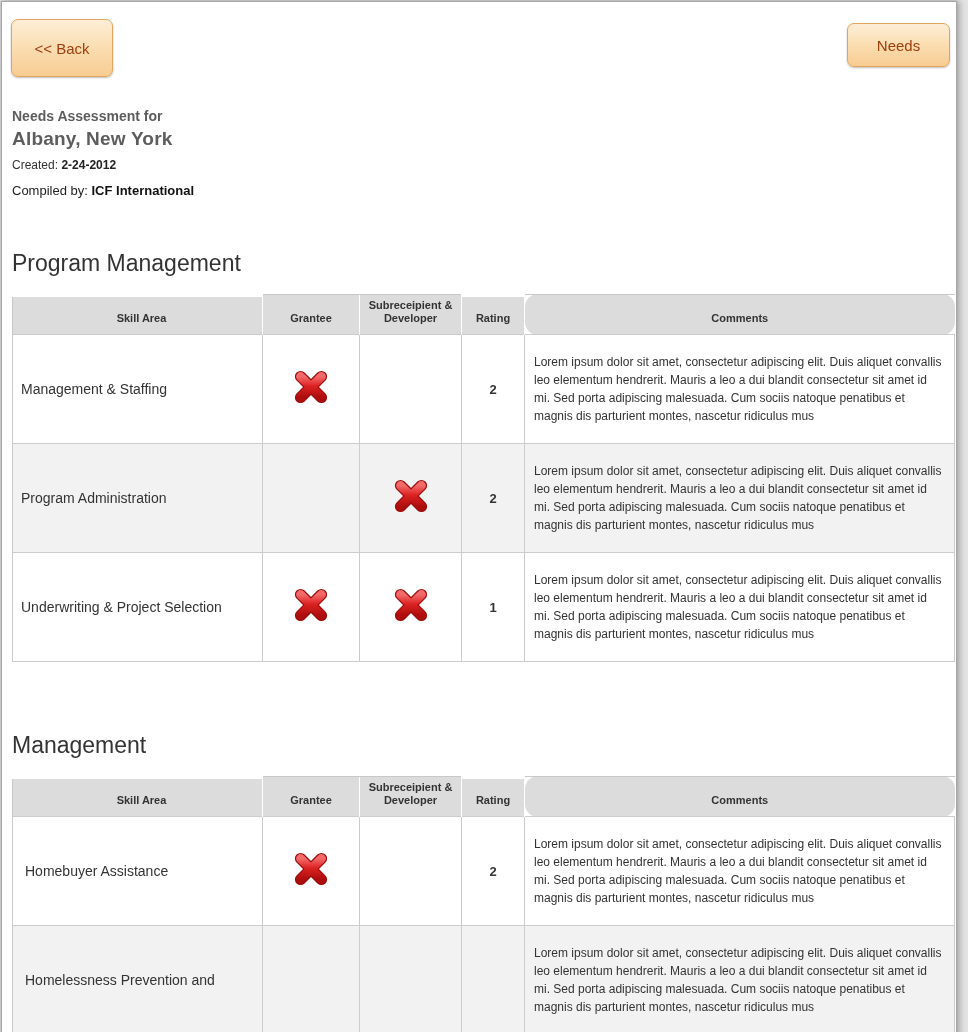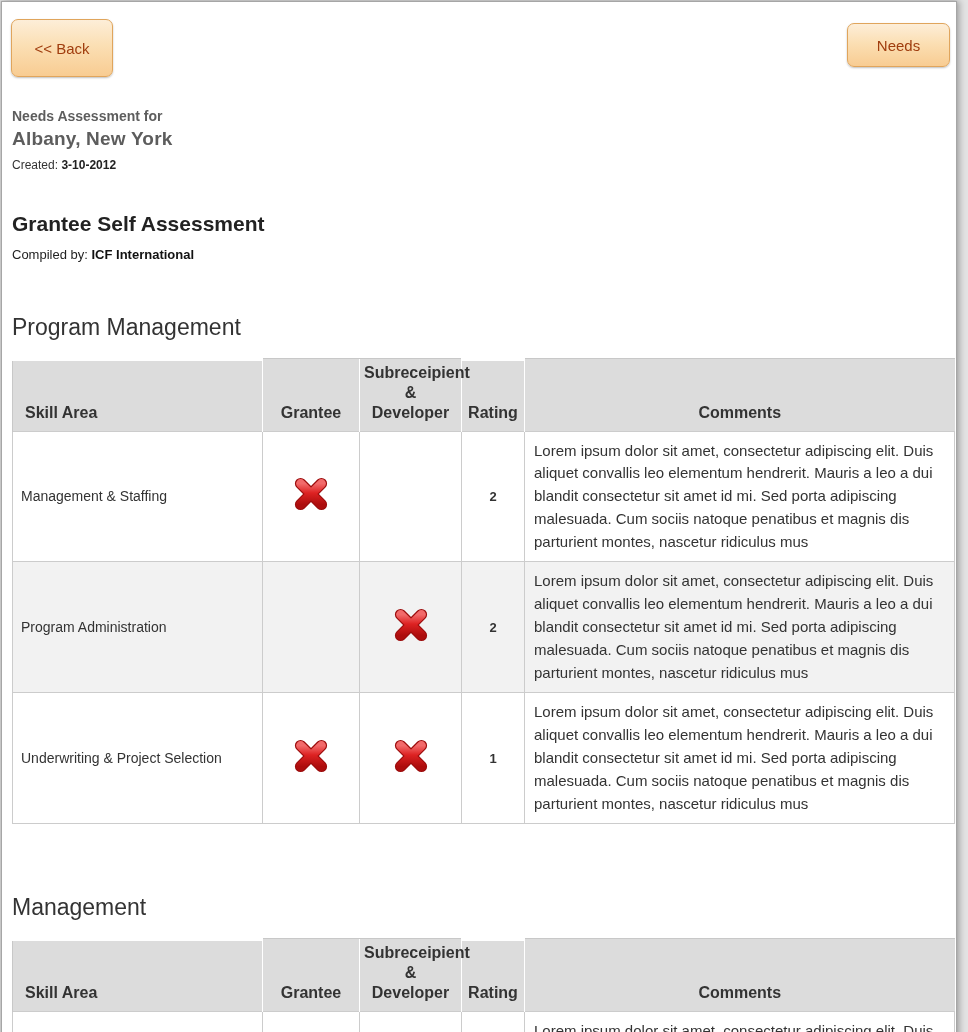--- a/index.html
+++ b/index.html
@@ -71,55 +71,55 @@
   .section + .section .section-title { margin-top: 70px; }
   
   table.assessment {
     border-collapse: collapse;
     width: 942px;
     table-layout: fixed;
   }
   table.assessment th, table.assessment td { box-sizing: border-box; }
   table.assessment th {
     background: #dcdcdc;
-    font-size: 16px; font-weight: bold; color: #333;
+    font-size: 11px; font-weight: bold; color: #333;
     vertical-align: bottom;
     text-align: center;
     padding: 4px 4px 8px 4px;
     border-top: 1px solid #c8c8c8;
     border-left: 1px solid #ffffff;
     line-height: 1.25;
   }
   table.assessment th:first-child {
-    text-align: left; padding-left: 12px;
+    text-align: center; padding-left: 12px;
     border-left: 1px solid #c8c8c8;
   }
   table.assessment th.low {
     border-top: 6px solid #ffffff;
   }
   table.assessment th:first-child.low { border-left: 1px solid #c8c8c8; }
   .col-skill { width: 250px; }
   .col-grantee { width: 97px; margin-left: 12px; }
   .col-sub { width: 102px; }
   .col-rating { width: 63px; }
-  .col-comments { width: 430px; }
+  .col-comments { width: 430px; border-radius: 13px; }
   table.assessment td {
     border: 1px solid #cccccc;
     vertical-align: middle;
     height: 109px;
     color: #333;
     background: #ffffff;
   }
   table.assessment tr.alt td { background: #f2f2f2; }
   td.skill-cell { font-size: 14px; padding-left: 8px; }
   table.assessment.indented td.skill-cell { padding-left: 12px; }
   td.check-cell { text-align: center; }
   td.rating-cell { text-align: center; font-size: 13px; font-weight: bold; }
   td.comments-cell {
-    font-size: 15px; line-height: 1.52;
+    font-size: 12px; line-height: 1.52;
     padding: 8px 10px 8px 9px;
   }
   .x-wrap { display: inline-block; width: 38px; height: 36px; }
 </style>
 </head>
 <body>
 
 <svg width="0" height="0" style="position:absolute" aria-hidden="true">
   <defs>
     <linearGradient id="xgrad" x1="0" y1="0" x2="0" y2="1">
@@ -134,24 +134,23 @@
   <div class="toolbar">
     <button class="btn btn-back">&lt;&lt; Back</button>
     <button class="btn btn-print">Needs</button>
   </div>
 
   <div class="content">
     <div class="eyebrow">Needs Assessment for</div>
     <h1 class="city-title">Albany, New York</h1>
     <div class="created-line">
       <span>Created:</span>
-      <b>3-10-2012</b>
+      <b>2-24-2012</b>
     </div>
 
-    <h2 class="report-title">Grantee Self Assessment</h2>
     <div class="compiled-line">
       <span>Compiled by:</span>
       <b>ICF International</b>
     </div>
 
     <div id="sections">
         <div class="section">
           <h3 class="section-title">Program Management</h3>
           <table class="assessment">
             <thead>

